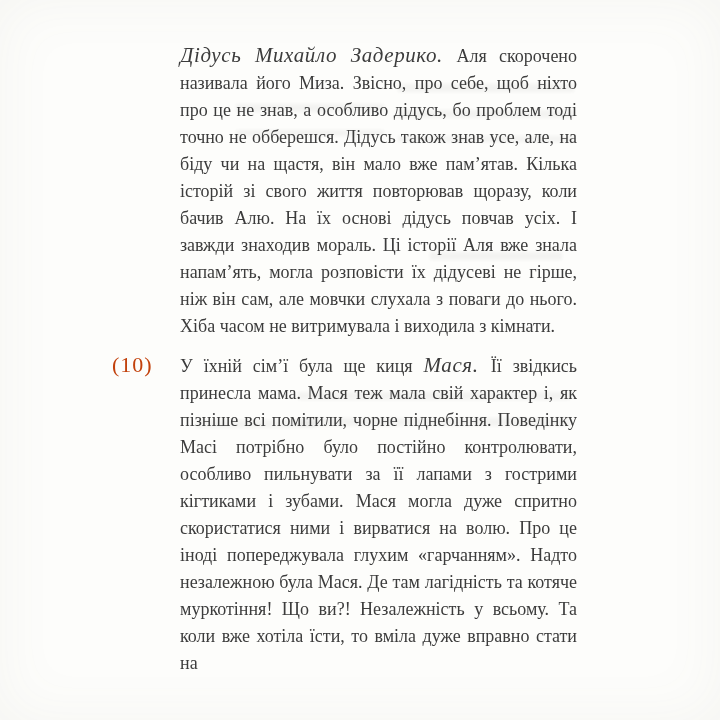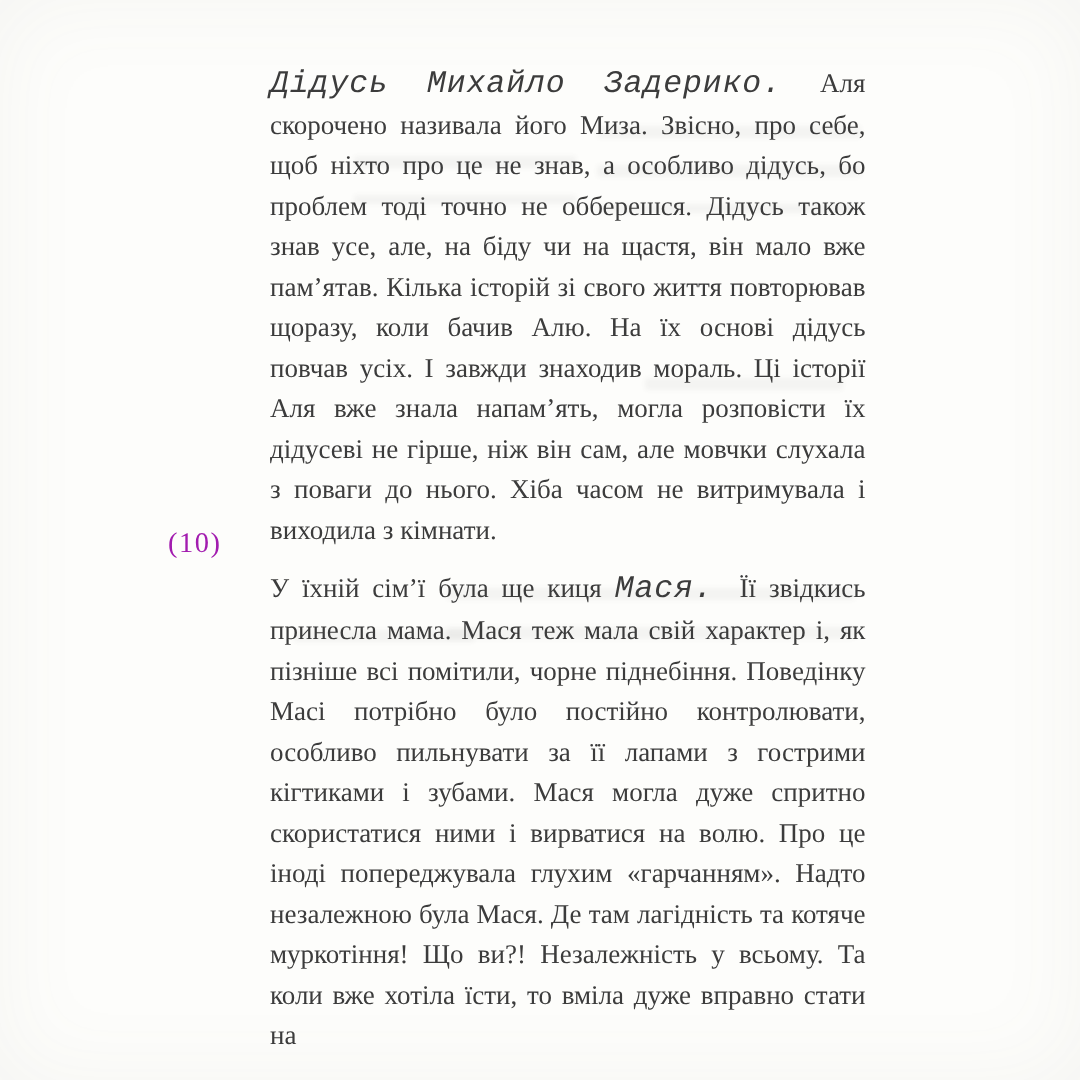--- a/index.html
+++ b/index.html
@@ -34,41 +34,41 @@
   .st-1 { left: 398px; top: 84px;  width: 176px; height: 58px; }
   .st-2 { left: 236px; top: 104px; width: 148px; height: 32px; }
   .st-3 { left: 430px; top: 252px; width: 132px; height: 14px; }
   .st-4 { left: 298px; top: 392px; width: 272px; height: 40px; }
   .st-5 { left: 196px; top: 420px; width: 120px; height: 12px; }
 
   .page-number {
     position: absolute;
     left: 112px;
     top: 352px;
-    font-size: 19px;
+    font-size: 22px;
     letter-spacing: 1px;
-    color: #a21caf;
+    color: #c2410c;
   }
   .text-block {
     position: absolute;
     left: 180px;
     top: 42px;
     width: 397px;
     text-align: justify;
   }
   .paragraph {
     margin: 0 0 12px 0;
     font-size: 18px;
     line-height: 27px;
   }
   .body-text {
     font-family: "Liberation Serif", "DejaVu Serif", serif;
   }
   .script-text {
-    font-family: Liberation Mono, monospace;
+    font-family: Liberation Serif, serif;
     font-style: italic;
     font-size: 21px;
     letter-spacing: 0.6px;
   }
 </style>
 </head>
 <body>
 
 <div class="scan">
   <div class="show-through st-1"></div>

